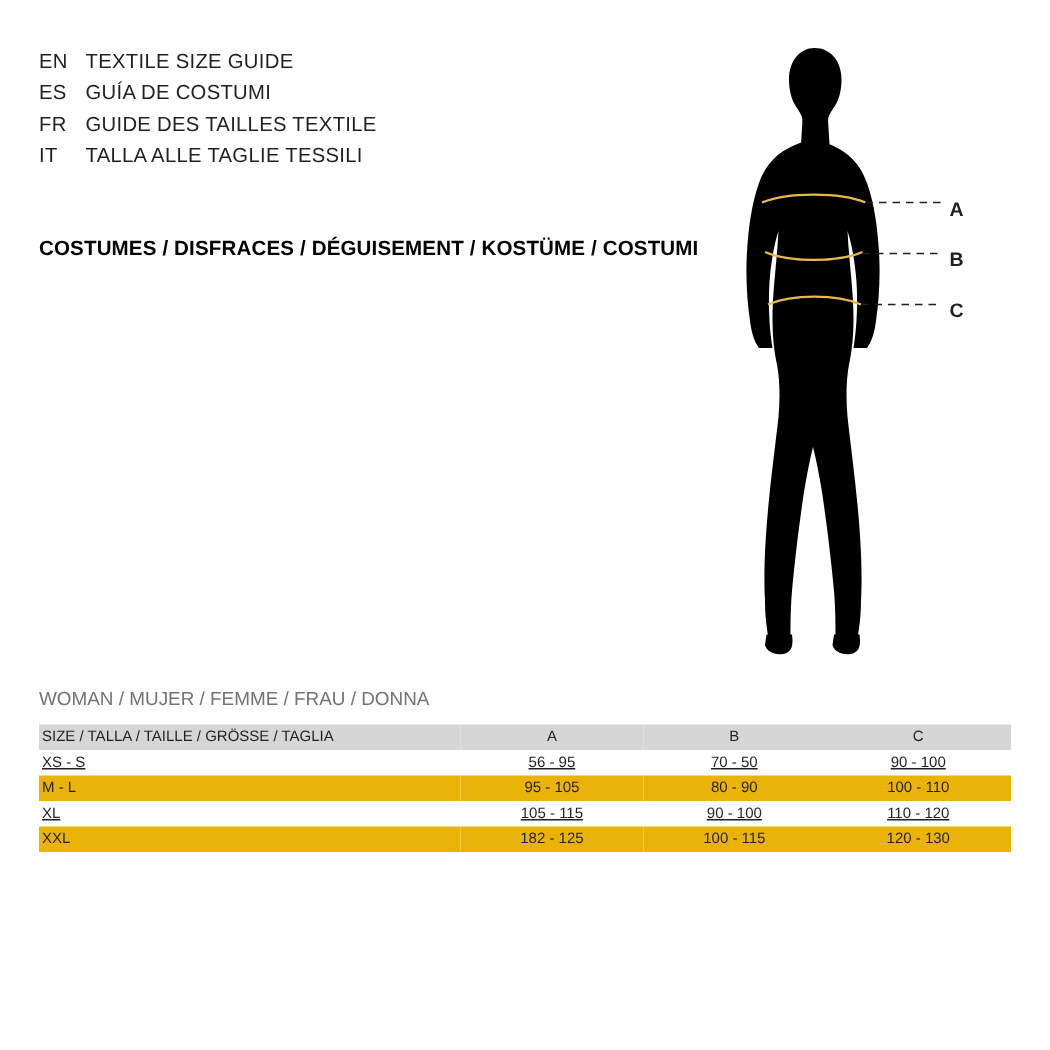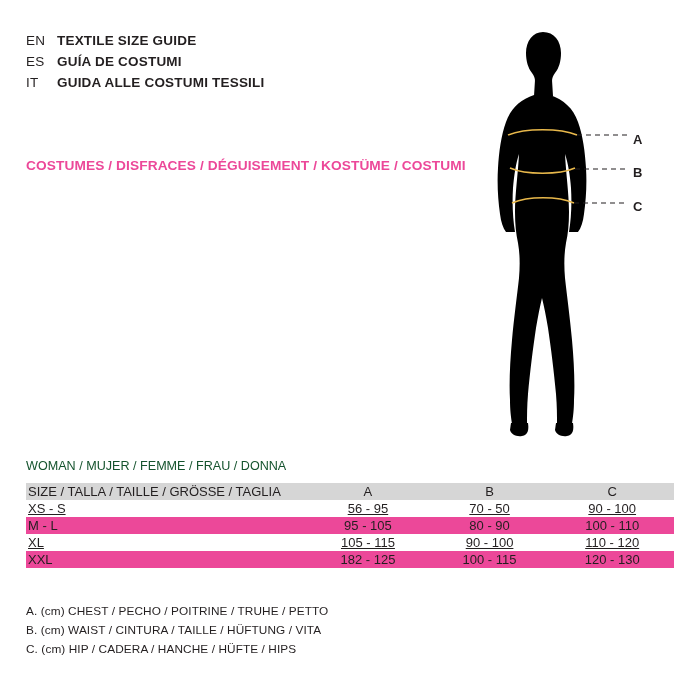--- a/index.html
+++ b/index.html
@@ -34,31 +34,30 @@
     font-size: 13.5px;
     letter-spacing: 0.2px;
   }
   .lang-code {
     width: 31px;
     flex: 0 0 31px;
     color: #231f20;
   }
   .lang-text {
     color: #231f20;
-    font-weight: bold;
   }
 
   .costumes-line {
     position: absolute;
     left: 26px;
     top: 158px;
     font-size: 13.7px;
     font-weight: bold;
     letter-spacing: 0.1px;
-    color: #ec4899;
+    color: #000000;
   }
 
   
   .figure-wrap {
     position: absolute;
     left: 470px;
     top: 28px;
     width: 200px;
     height: 410px;
   }
@@ -81,42 +80,42 @@
   .m-a { left: 163px; top: 104px; }
   .m-b { left: 163px; top: 137px; }
   .m-c { left: 163px; top: 171px; }
 
   
   .woman-head {
     position: absolute;
     left: 26px;
     top: 459px;
     font-size: 12.6px;
-    color: #14532d;
+    color: #737373;
   }
 
   .size-table {
     position: absolute;
     left: 26px;
     top: 483px;
     width: 648px;
     border-collapse: collapse;
-    font-size: 13px;
+    font-size: 10px;
   }
   .size-table td {
     height: 17px;
     padding: 0;
     vertical-align: middle;
     color: #231f20;
   }
   .size-table tr.head td {
     background: #d6d6d6;
   }
   .size-table tr.alt td {
-    background: #ec4899;
+    background: #eab308;
   }
   .size-table tr.plain td {
     background: #ffffff;
     text-decoration: underline;
   }
   .col-size {
     width: 280px;
     padding-left: 2px !important;
   }
   .col-m {
@@ -150,22 +149,26 @@
   <div class="lang-block">
     <div class="lang-row">
       <span class="lang-code">EN</span>
       <span class="lang-text">TEXTILE SIZE GUIDE</span>
     </div>
     <div class="lang-row">
       <span class="lang-code">ES</span>
       <span class="lang-text">GUÍA DE COSTUMI</span>
     </div>
     <div class="lang-row">
+      <span class="lang-code">FR</span>
+      <span class="lang-text">GUIDE DES TAILLES TEXTILE</span>
+    </div>
+    <div class="lang-row">
       <span class="lang-code">IT</span>
-      <span class="lang-text">GUIDA ALLE COSTUMI TESSILI</span>
+      <span class="lang-text">TALLA ALLE TAGLIE TESSILI</span>
     </div>
   </div>
 
   <div class="costumes-line">COSTUMES / DISFRACES / DÉGUISEMENT / KOSTÜME / COSTUMI</div>
 
   <div class="figure-wrap">
     <svg class="figure-svg" width="200" height="410" viewBox="0 0 200 410">
       <g fill="#000000">
 
         <path d="M73 4 C63 4 56 13 56 25 C56 33 58 40 62 45 C64 48 65 50 65 53 L82 53 C82 50 83 48 85 45 C89 40 91 33 91 25 C91 13 84 4 73 4 Z"></path>
@@ -267,19 +270,14 @@
       </tr>
       <tr class="alt">
         <td class="col-size">XXL</td>
         <td class="col-m">182 - 125</td>
         <td class="col-m">100 - 115</td>
         <td class="col-last">120 - 130</td>
       </tr>
     </tbody>
   </table>
 
-  <div class="footnotes">
-    <div class="footnote">A. (cm) CHEST / PECHO / POITRINE / TRUHE / PETTO</div>
-    <div class="footnote">B. (cm) WAIST / CINTURA / TAILLE / HÜFTUNG / VITA</div>
-    <div class="footnote">C. (cm) HIP / CADERA / HANCHE / HÜFTE / HIPS</div>
-  </div>
 
 </div>
 
 </body></html>

